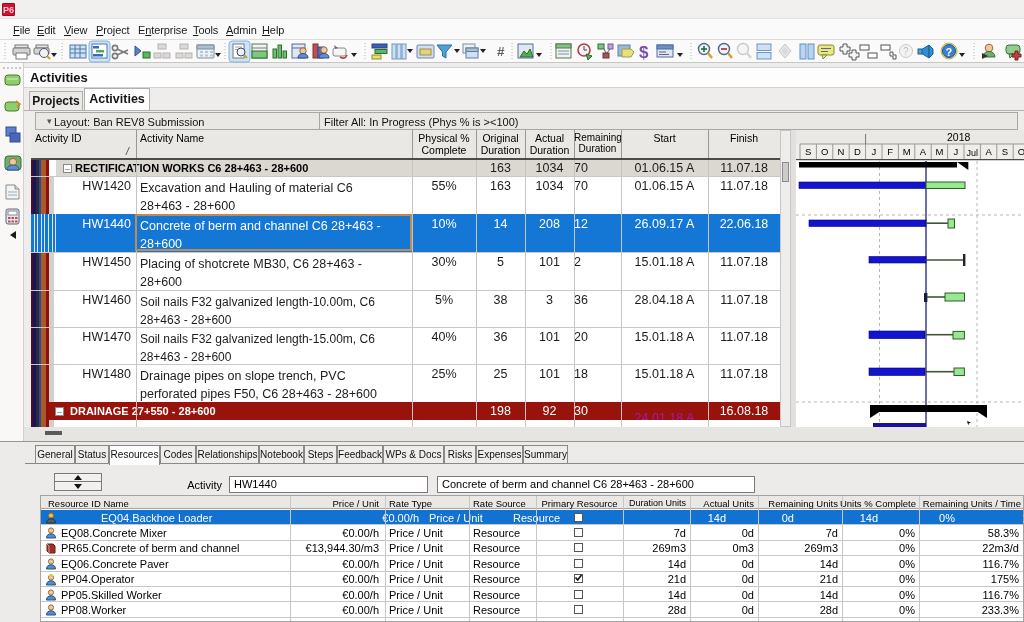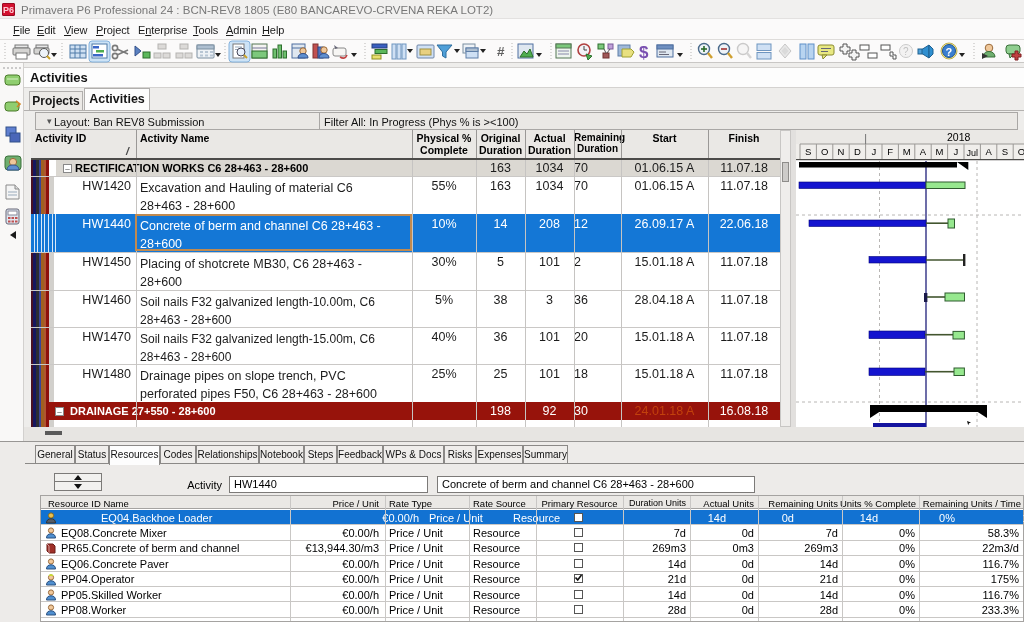--- a/index.html
+++ b/index.html
@@ -21,21 +21,21 @@
 #actbar span{position:absolute;left:6px;top:2px;font-size:13px;font-weight:bold;color:#111;}
 .vtab{font-weight:bold;color:#161616;}
 #tabProjects{left:29px;top:91px;width:54px;height:19px;background:#eceae7;border:1px solid #b1afad;border-bottom:none;font-size:12px;text-align:center;line-height:18px;}
 #tabActivities{left:84px;top:88px;width:66px;height:22px;background:#fdfdfd;border:1px solid #b1afad;border-bottom:none;font-size:12.5px;text-align:center;line-height:21px;z-index:3;}
 #tabline{left:24px;top:110px;width:1000px;height:1px;background:#b3b1af;}
 
 #layoutbar{left:35px;top:112px;width:983px;height:18px;background:#eae8e5;border:1px solid #a9a7a5;font-size:11px;color:#111;}
 
 #thead{left:31px;top:130px;width:749px;height:30px;background:#eae8e5;border-bottom:2px solid #4c4b49;}
 .hsep{top:0;width:1px;height:28px;background:#9a9896;}
-.hlab{font-size:10.5px;color:#000;white-space:nowrap;font-weight:bold;}
+.hlab{font-size:10.5px;color:#000;white-space:nowrap;}
 .hc{text-align:center;}
 
 #tbody{left:31px;top:160px;width:749px;height:267px;background:#fff;}
 .row{left:0;width:749px;background:#fff;}
 .stripes{left:0;top:0;width:18px;height:100%;background:repeating-linear-gradient(90deg,#4a1022 0 2.5px,#16165e 2.5px 5.5px,#2c2c34 5.5px 8px,#3a4398 8px 10.5px,#a06020 10.5px 13px,#b05530 13px 15.5px,#8d100c 15.5px 18px);}
 .gapg{left:18px;top:0;width:5px;height:100%;background:#d2d0cc;}
 .cell{top:0;font-size:12.5px;color:#1c1c1c;}
 .cid{left:25px;width:75px;text-align:right;}
 .cname{left:109px;width:270px;}
 .cphy{left:381px;width:64px;text-align:center;}
@@ -67,21 +67,20 @@
 .cb{left:533px;top:2.5px;width:9px;height:9px;background:#fff;border:1px solid #555;}
 .rsel{background:#1272d2;}
 .rsel .rcell{color:#fff;margin-left:40px;}
 .cb svg{position:absolute;left:-1px;top:-2px;}
 </style>
 </head>
 <body>
 <div id="stage">
 <div class="abs" id="titlebar"></div>
 <div class="abs" id="p6logo">P6</div>
-<div class="abs" id="wtitle">Primavera P6 Professional 24 : BCN-REV8 1805 (E80 BANCAREVO-CRVENA REKA LOT2)</div>
 <div class="abs" id="menubar">
 <span class="abs mi" style="left:13px"><u>F</u>ile</span>
 <span class="abs mi" style="left:37px"><u>E</u>dit</span>
 <span class="abs mi" style="left:64px"><u>V</u>iew</span>
 <span class="abs mi" style="left:96px"><u>P</u>roject</span>
 <span class="abs mi" style="left:138px">E<u>n</u>terprise</span>
 <span class="abs mi" style="left:193px"><u>T</u>ools</span>
 <span class="abs mi" style="left:226px"><u>A</u>dmin</span>
 <span class="abs mi" style="left:262px"><u>H</u>elp</span>
 </div>
@@ -517,21 +516,21 @@
         <span class="abs cell cfi" style="top:3px">11.07.18</span>
       </div>
 <div class="abs row" style="top:242px;height:18px">
         <div class="abs stripes"></div>
         <div class="abs" style="left:18px;top:0;width:731px;height:18px;background:#97130b"></div>
 <span class="abs" style="left:24px;top:4.5px;width:9px;height:9px;background:#fff;border:1px solid #888;font-size:8px;line-height:7px;text-align:center;color:#333">–</span>
 <span class="abs" style="left:39px;top:3px;font-size:11px;font-weight:bold;color:#fff">DRAINAGE 27+550 - 28+600</span>
 <span class="abs cell cod" style="top:2px;color:#fff">198</span>
         <span class="abs cell cad" style="top:2px;color:#fff">92</span>
         <span class="abs cell crd" style="top:2px;color:#fff">30</span>
-        <span class="abs cell cst" style="top:2px;color:#c2410c">24.01.18 A</span>
+        <span class="abs cell cst" style="top:9px;color:#a21caf">24.01.18 A</span>
         <span class="abs cell cfi" style="top:2px;color:#fff">16.08.18</span>
       </div>
 <div class="abs row" style="top:260px;height:7px">
         <div class="abs stripes"></div>
         <div class="abs gapg"></div>
       </div>
 </div>
 <div class="abs vgrid" style="left:136px"></div>
 <div class="abs vgrid" style="left:412px"></div>
 <div class="abs vgrid" style="left:476px"></div>

